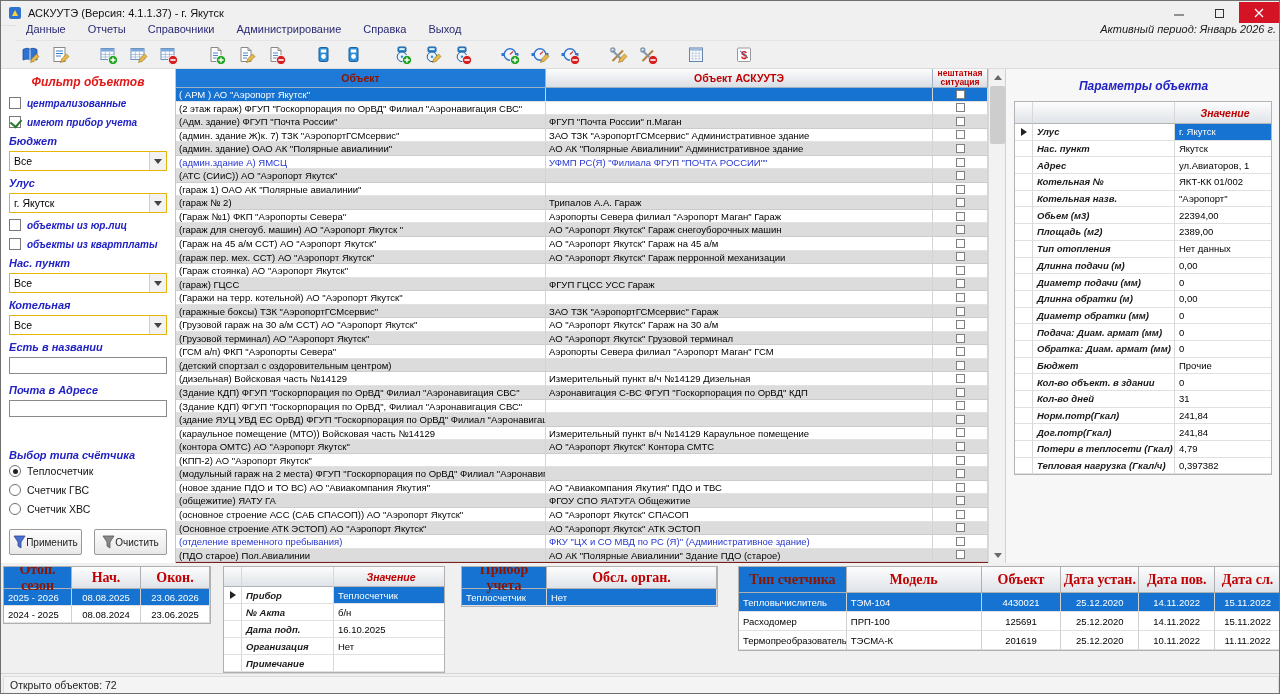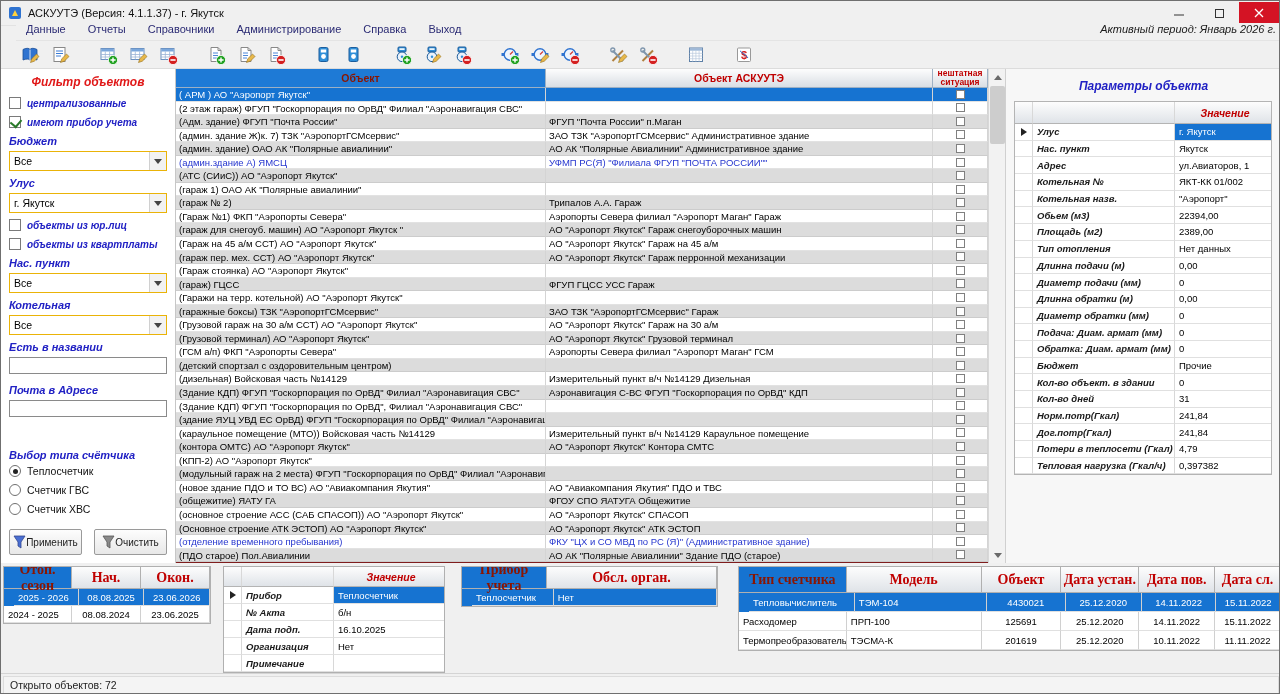--- a/index.html
+++ b/index.html
@@ -95,21 +95,21 @@
   .pg-val.sel { background:#1673d1; color:#fff; }
   .row-arrow { width:0; height:0; border-top:4px solid transparent; border-bottom:4px solid transparent; border-left:6px solid #222; }
   
   .bottom { position:absolute; left:0; top:562px; width:100%; height:110px; background:#f0f0f0; }
   .grid-tbl { position:absolute; border:1px solid #b0b0b0; background:#fff; overflow:hidden; }
   .g-head { display:flex; }
   .g-hcell { background:linear-gradient(#fdfdfd,#dfe3e8); color:#c00000; font-weight:bold; font-size:14px;
     display:flex; align-items:center; justify-content:center; border-right:1px solid #b0b0b0; border-bottom:1px solid #b0b0b0; text-align:center;font-family:Liberation Serif, serif;}
   .g-hcell.focused { background:#1673d1; color:#8b1500; }
   .g-row { display:flex; background:#fff; }
-  .g-row.selected { background:#1673d1; color:#fff;padding-left:10px; }
+  .g-row.selected { background:#1673d1; color:#fff; }
   .g-cell { font-size:9.5px; display:flex; align-items:center; justify-content:center; border-right:1px solid #d0d0d0; border-bottom:1px solid #e0e0e0;
     white-space:nowrap; overflow:hidden; }
   .g-cell.left { justify-content:flex-start; padding-left:4px; }
   
   .statusbar { position:absolute; left:0; top:672px; width:100%; height:22px; background:#f0f0f0; border-top:1px solid #d4d4d4; display:flex; align-items:center; }
   .status-panel { margin-left:2px; height:18px; flex:1; border:1px solid #dcdcdc; display:flex; align-items:center; padding-left:6px; font-size:10.5px; color:#222; background:#f4f4f4; }
 </style>
 </head>
 <body>
 

